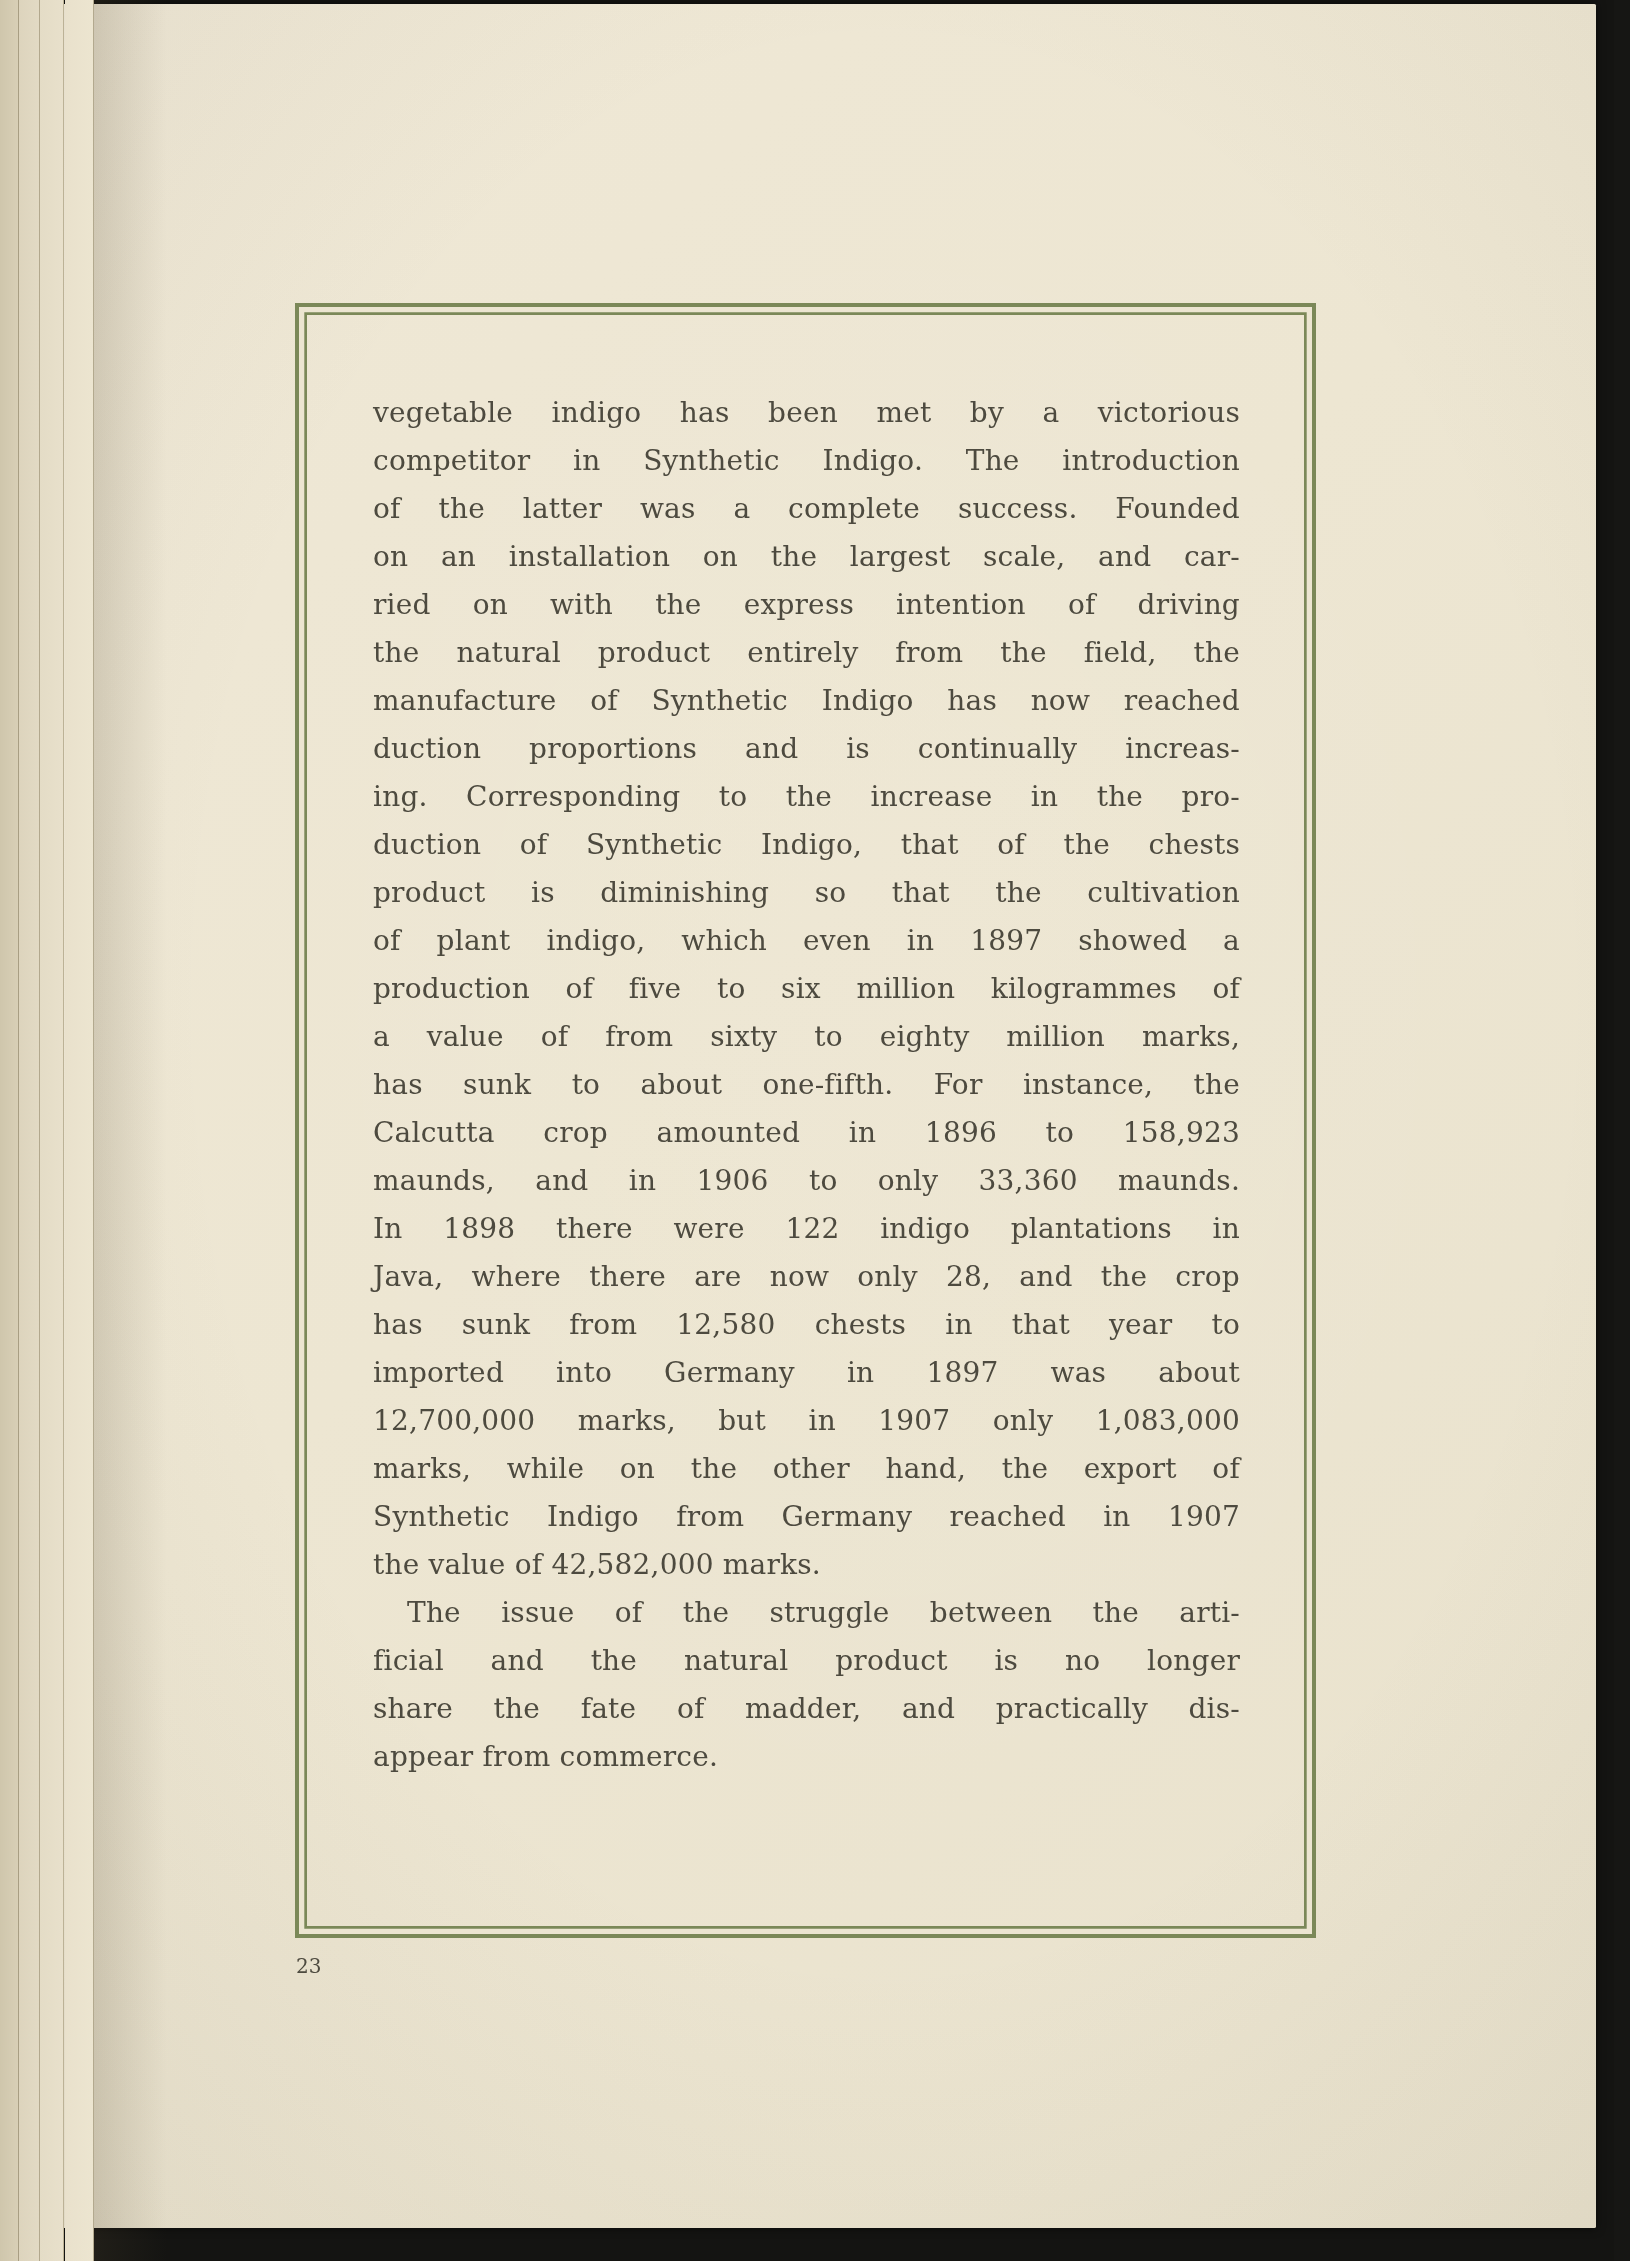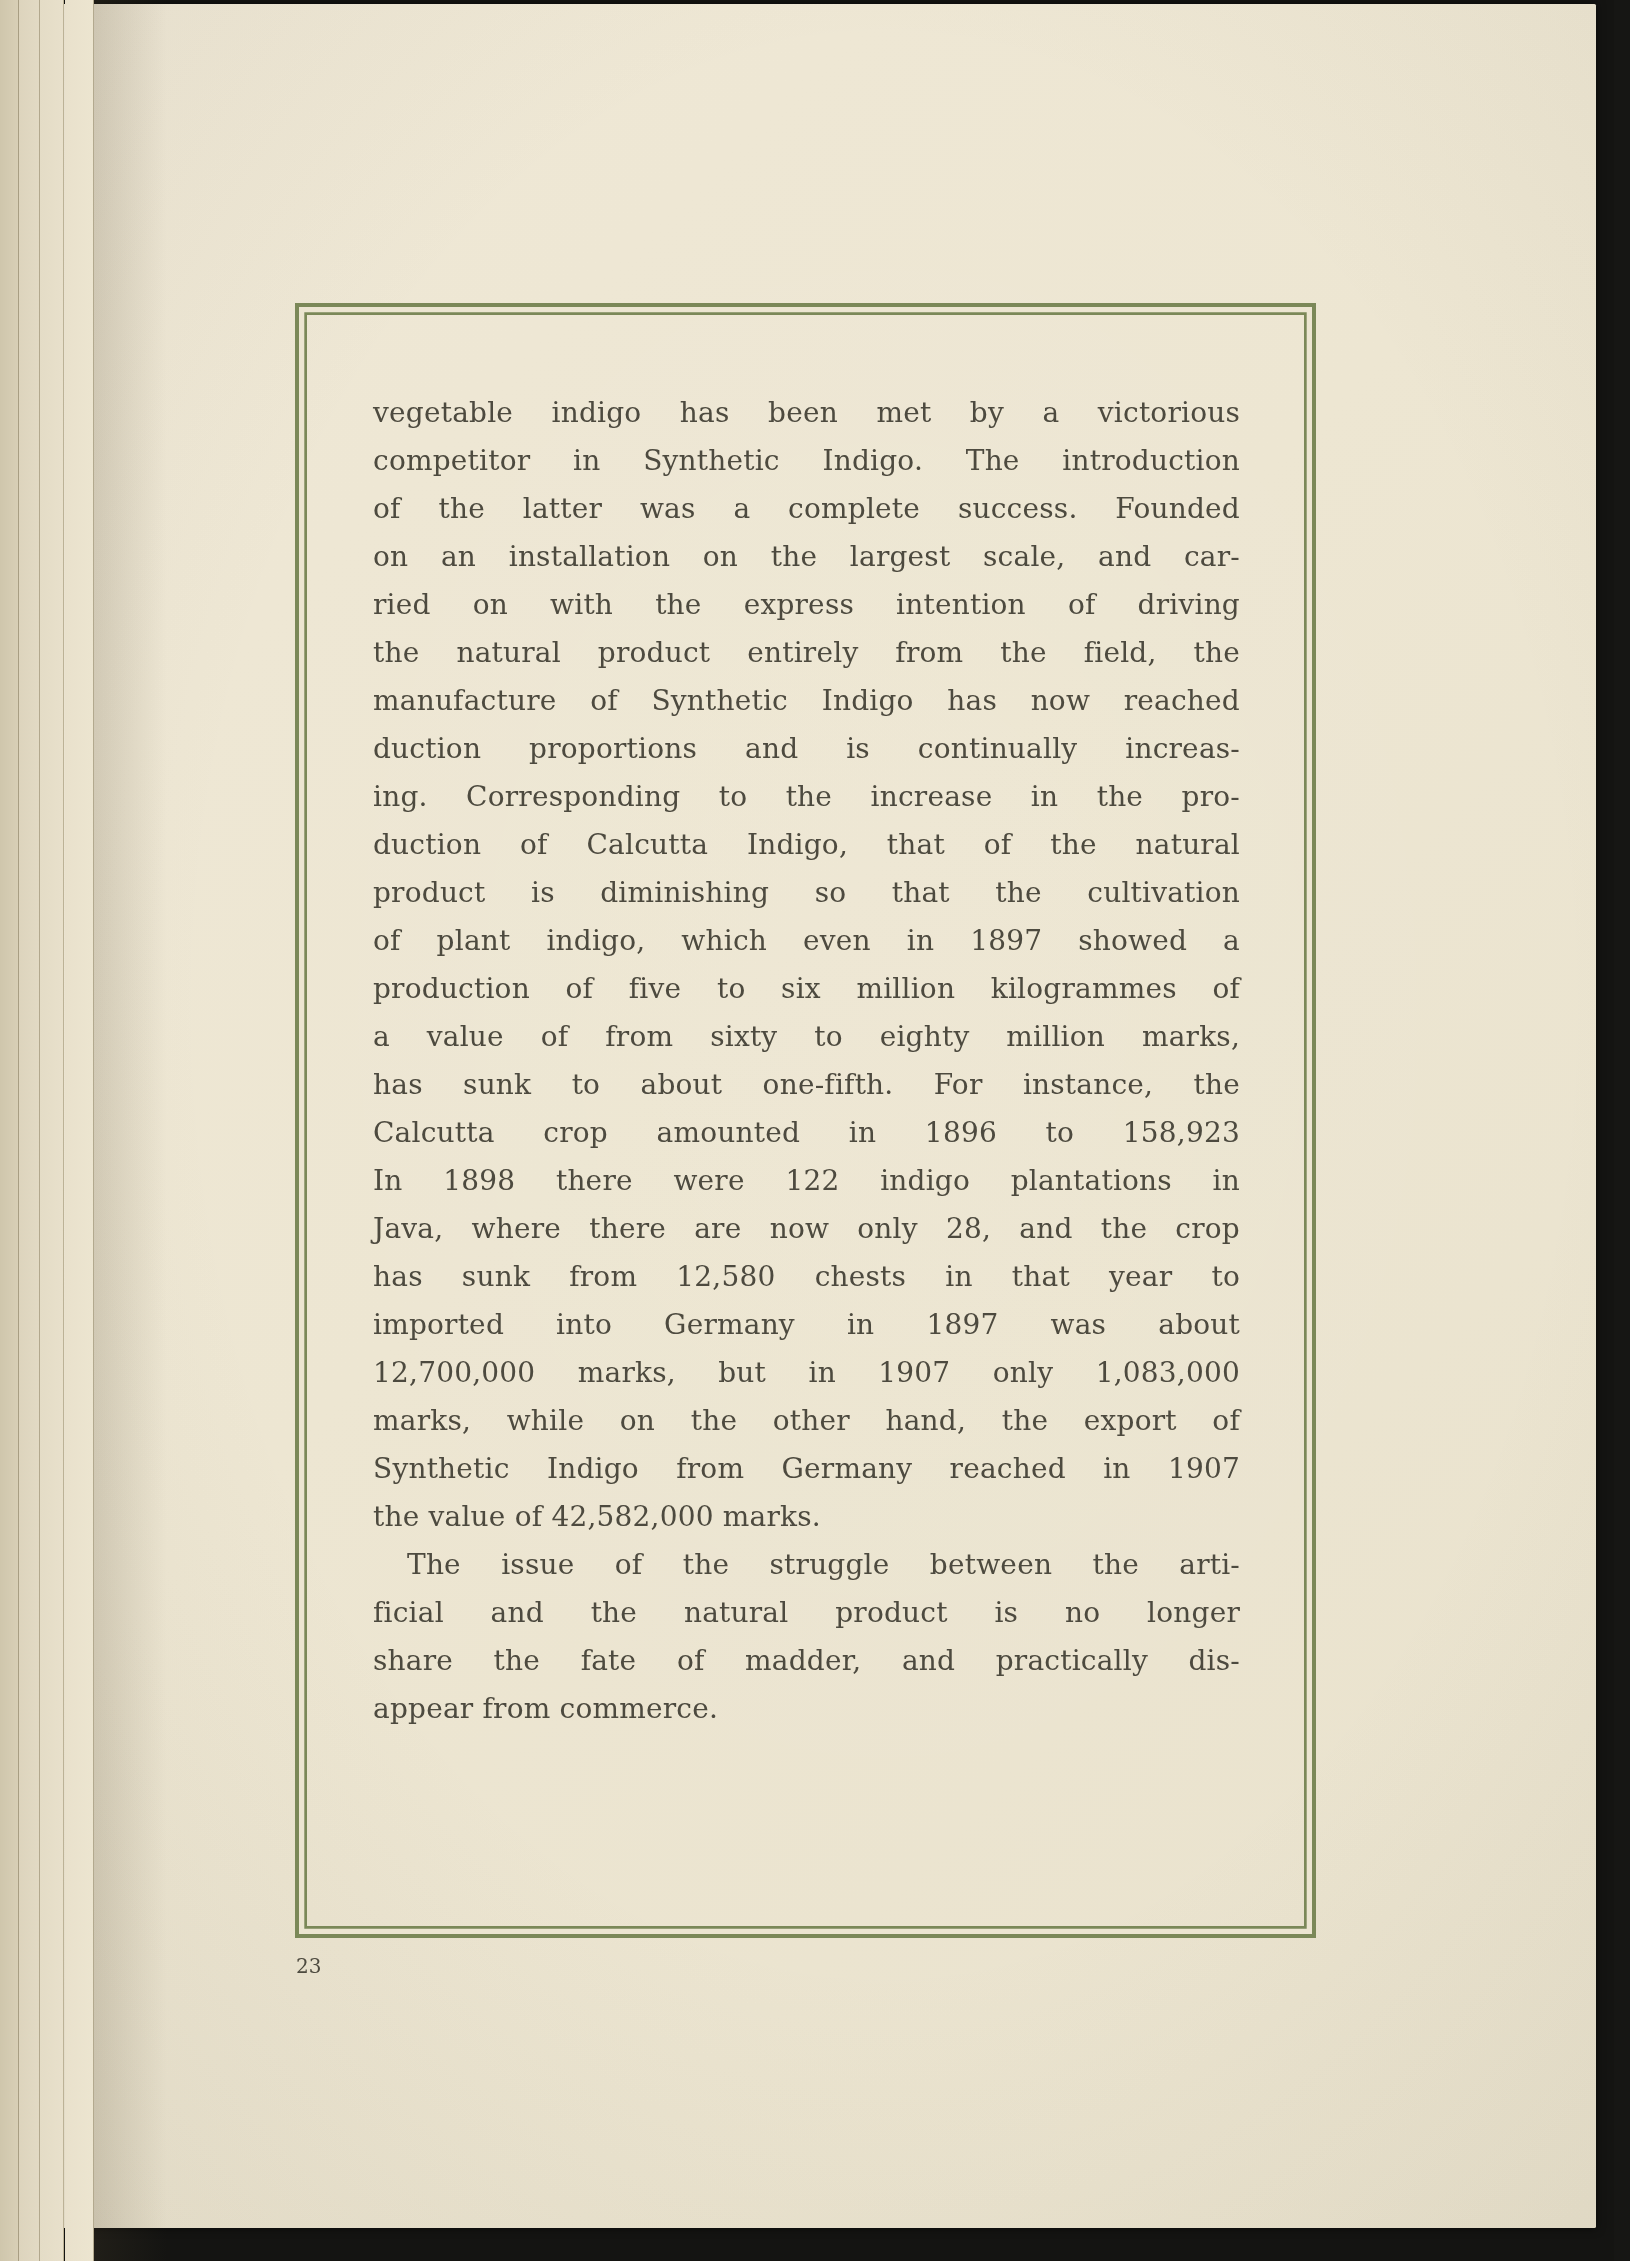--- a/index.html
+++ b/index.html
@@ -124,27 +124,28 @@
     <div>
       <div class="line">vegetable indigo has been met by a victorious</div>
       <div class="line">competitor in Synthetic Indigo.  The introduction</div>
       <div class="line">of the latter was a complete success.  Founded</div>
       <div class="line">on an installation on the largest scale, and car-</div>
       <div class="line">ried on with the express intention of driving</div>
       <div class="line">the natural product entirely from the field, the</div>
       <div class="line">manufacture of Synthetic Indigo has now reached</div>
       <div class="line">duction proportions and is continually increas-</div>
       <div class="line">ing.  Corresponding to the increase in the pro-</div>
-      <div class="line">duction of Calcutta Indigo, that of the natural</div>
+      <div class="line">duction of Synthetic Indigo, that of the chests</div>
       <div class="line">product is diminishing so that the cultivation</div>
       <div class="line">of plant indigo, which even in 1897 showed a</div>
       <div class="line">production of five to six million kilogrammes of</div>
       <div class="line">a value of from sixty to eighty million marks,</div>
       <div class="line">has sunk to about one-fifth.  For instance, the</div>
       <div class="line">Calcutta crop amounted in 1896 to 158,923</div>
+      <div class="line">maunds, and in 1906 to only 33,360 maunds.</div>
       <div class="line">In 1898 there were 122 indigo plantations in</div>
       <div class="line">Java, where there are now only 28, and the crop</div>
       <div class="line">has sunk from 12,580 chests in that year to</div>
       <div class="line">imported into Germany in 1897 was about</div>
       <div class="line">12,700,000 marks, but in 1907 only 1,083,000</div>
       <div class="line">marks, while on the other hand, the export of</div>
       <div class="line">Synthetic Indigo from Germany reached in 1907</div>
       <div class="line line-last">the value of 42,582,000 marks.</div>
     </div>
 

